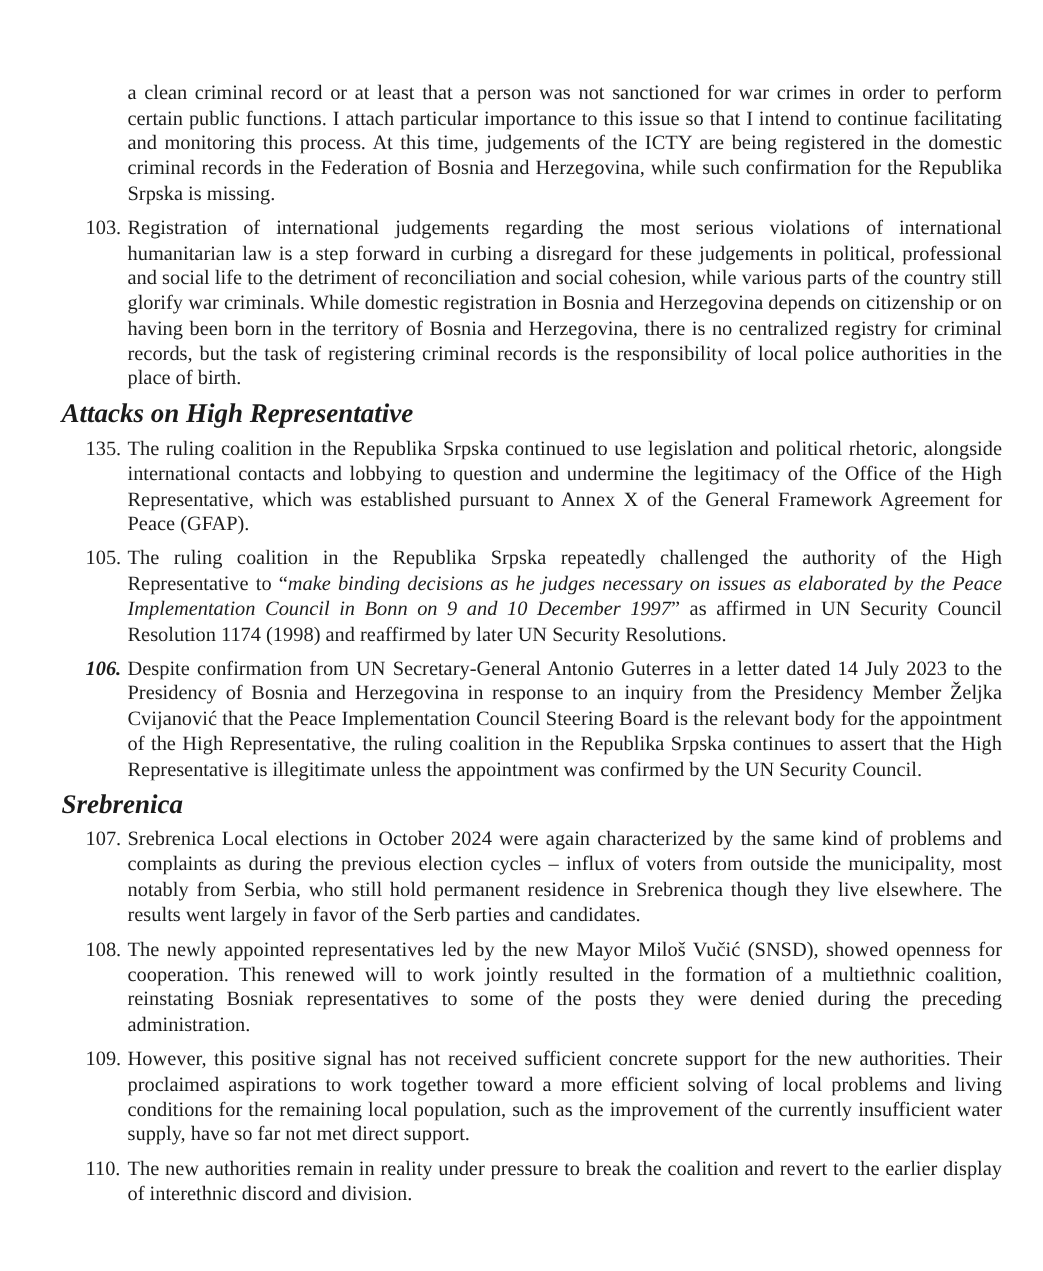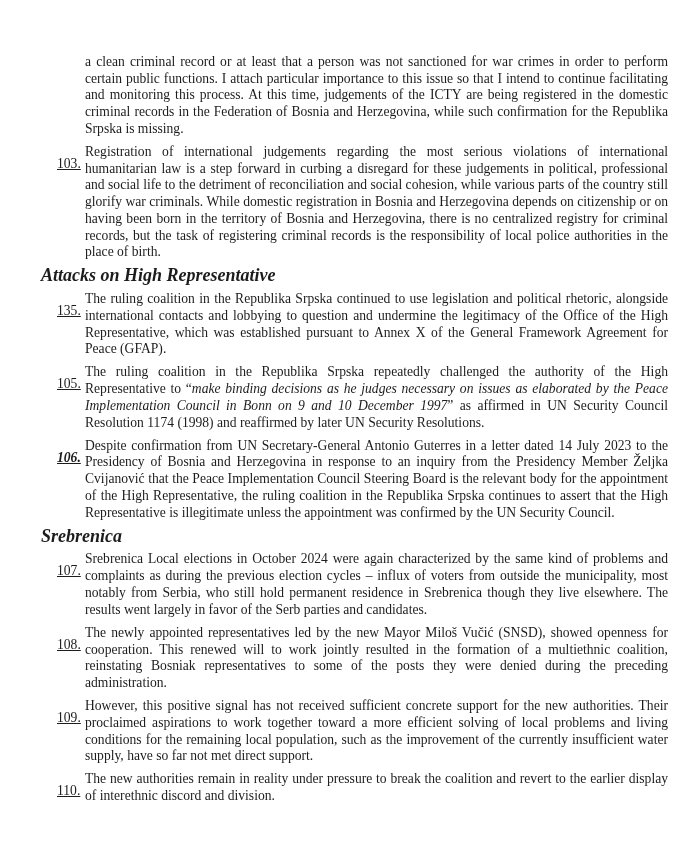--- a/index.html
+++ b/index.html
@@ -23,23 +23,22 @@
     position: relative;
     padding-left: 44px;
     text-align: justify;
     font-size: 13.6px;
     line-height: 16.7px;
     margin: 0 0 6.5px 0;
   }
   .para .num {
     position: absolute;
     left: 16px;
-    top: 12px;
+    top: 0;
     white-space: nowrap;
-    text-decoration: underline;
   }
   .num.bi { font-weight: bold; font-style: italic; }
   .it { font-style: italic; }
   .section-heading {
     padding-left: 44px;
     font-weight: bold;
     font-size: 13.6px;
     line-height: 16.7px;
     margin: 2px 0 7px 0;
   }

